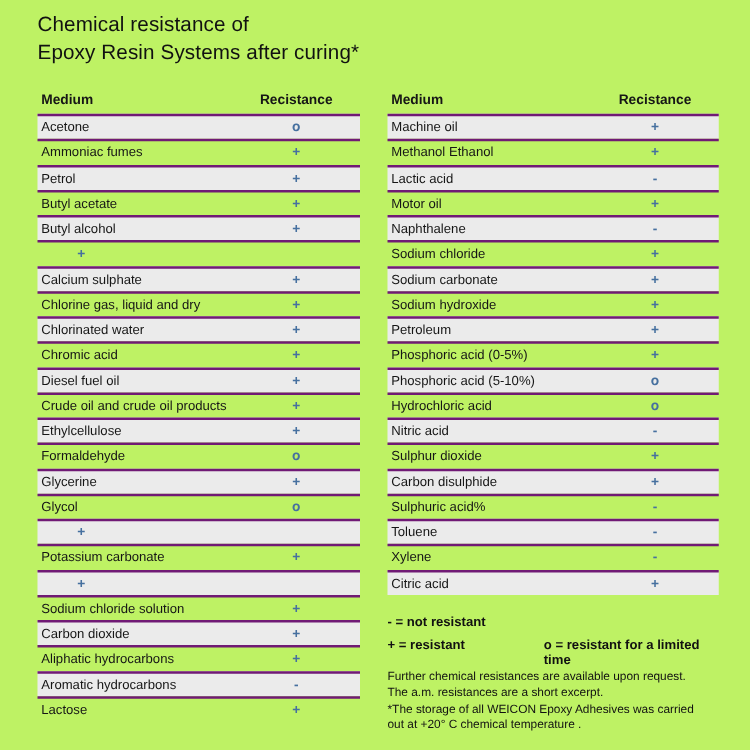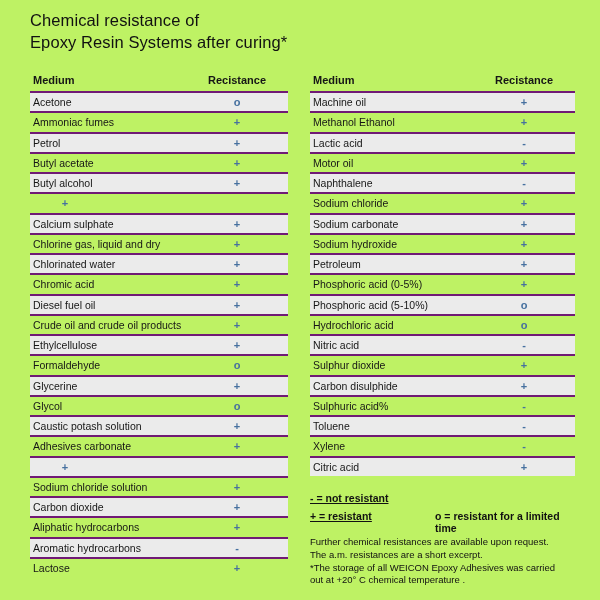--- a/index.html
+++ b/index.html
@@ -30,21 +30,21 @@
     height:20.25px; box-sizing:border-box;
     border-top:2px solid #701a75;
     font-size:10.5px;
   }
   .row.alt { background:#ebebeb; }
   .res-symbol { font-weight:bold; color:#46709f; font-size:11px; }
   .legend {
     position:absolute; left:310px; top:492px; width:272px;
     font-size:10.5px; font-weight:bold; color:#111111;
   }
-  .legend-line { height:17.5px; position:relative;text-decoration:underline; }
+  .legend-line { height:17.5px; position:relative; }
   .legend-limited { position:absolute; left:125px; top:0; }
   .footnote {
     position:absolute; left:310px; top:536px; width:280px;
     font-size:9.5px; line-height:12.8px; color:#111111;
   }
 </style>
 </head>
 <body>
 
 <div class="page">
@@ -133,26 +133,25 @@
         <div class="medium-cell">Glycerine</div>
         <div class="res-cell res-symbol">+</div>
       </div>
 
       <div class="row">
         <div class="medium-cell">Glycol</div>
         <div class="res-cell res-symbol">o</div>
       </div>
 
       <div class="row alt">
-        <div class="medium-cell">Caustic potash solution</div>
-        <div class="res-cell res-symbol">+</div>
-      </div>
-
-      <div class="row">
-        <div class="medium-cell">Adhesives carbonate</div>
+        <div class="res-cell res-symbol">+</div>
+      </div>
+
+      <div class="row">
+        <div class="medium-cell">Potassium carbonate</div>
         <div class="res-cell res-symbol">+</div>
       </div>
 
       <div class="row alt">
         <div class="res-cell res-symbol">+</div>
       </div>
 
       <div class="row">
         <div class="medium-cell">Sodium chloride solution</div>
         <div class="res-cell res-symbol">+</div>

